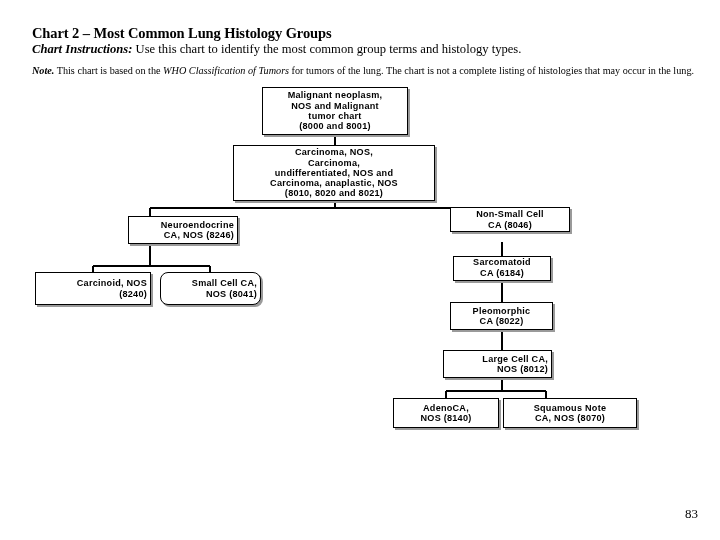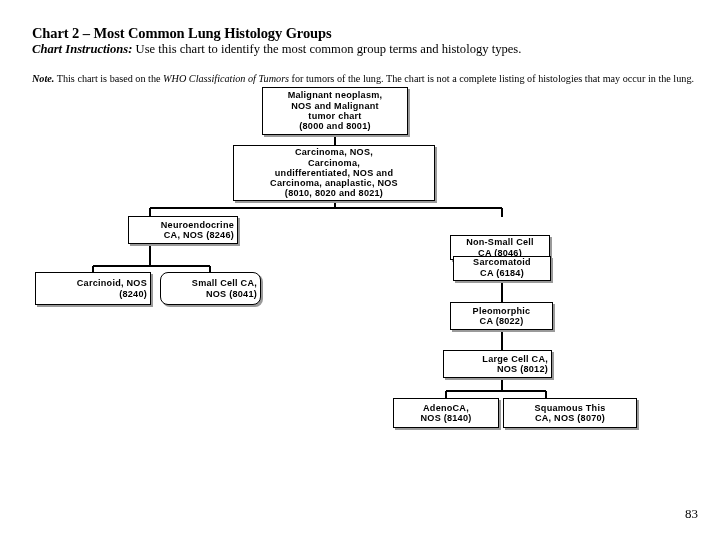--- a/index.html
+++ b/index.html
@@ -37,21 +37,21 @@
     margin-top: 1px;
     white-space: nowrap;
   }
   .instr-label {
     font-weight: bold;
     font-style: italic;
   }
   #note-block {
     font-size: 10.2px;
     line-height: 11.5px;
-    margin-top: 16px;
+    margin-top: 8px;
   }
   .note-label {
     font-weight: bold;
     font-style: italic;
   }
   .note-ital {
     font-style: italic;
   }
 
   
@@ -93,21 +93,21 @@
   .node.center { align-items: center; text-align: center; }
   .node.left   { align-items: flex-start; text-align: right; }
   .node .ln { display: block; width: 100%; }
 
   
   #node-malignant      { left: 262px; top: 87px;  width: 146px; height: 48px; }
   #node-carcinoma      { left: 233px; top: 145px; width: 202px; height: 56px; }
   #node-neuroendocrine { left: 128px; top: 216px; width: 110px; height: 28px; }
   #node-carcinoid      { left: 35px;  top: 272px; width: 116px; height: 33px; }
   #node-smallcell      { left: 160px; top: 272px; width: 101px; height: 33px; border-radius: 8px; }
-  #node-nonsmallcell   { left: 450px; top: 235px; width: 100px; height: 25px; }
+  #node-nonsmallcell   { left: 450px; top: 207px; width: 120px; height: 25px; }
   #node-sarcomatoid    { left: 453px; top: 256px; width: 98px;  height: 25px; justify-content: flex-end; }
   #node-pleomorphic    { left: 450px; top: 302px; width: 103px; height: 28px; }
   #node-largecell      { left: 443px; top: 350px; width: 109px; height: 28px; }
   #node-adenoca        { left: 393px; top: 398px; width: 106px; height: 30px; }
   #node-squamous       { left: 503px; top: 398px; width: 134px; height: 30px; }
 
   #page-number {
     position: absolute;
     right: 22px;
     bottom: 18px;
@@ -206,19 +206,19 @@
     <span class="ln">Large Cell CA,</span>
     <span class="ln">NOS (8012)</span>
   </div>
 
   <div class="node center" id="node-adenoca">
     <span class="ln">AdenoCA,</span>
     <span class="ln">NOS  (8140)</span>
   </div>
 
   <div class="node center" id="node-squamous">
-    <span class="ln">Squamous This</span>
+    <span class="ln">Squamous Note</span>
     <span class="ln">CA, NOS (8070)</span>
   </div>
 
 </div>
 
 <div id="page-number">83</div>
 
 </body></html>

